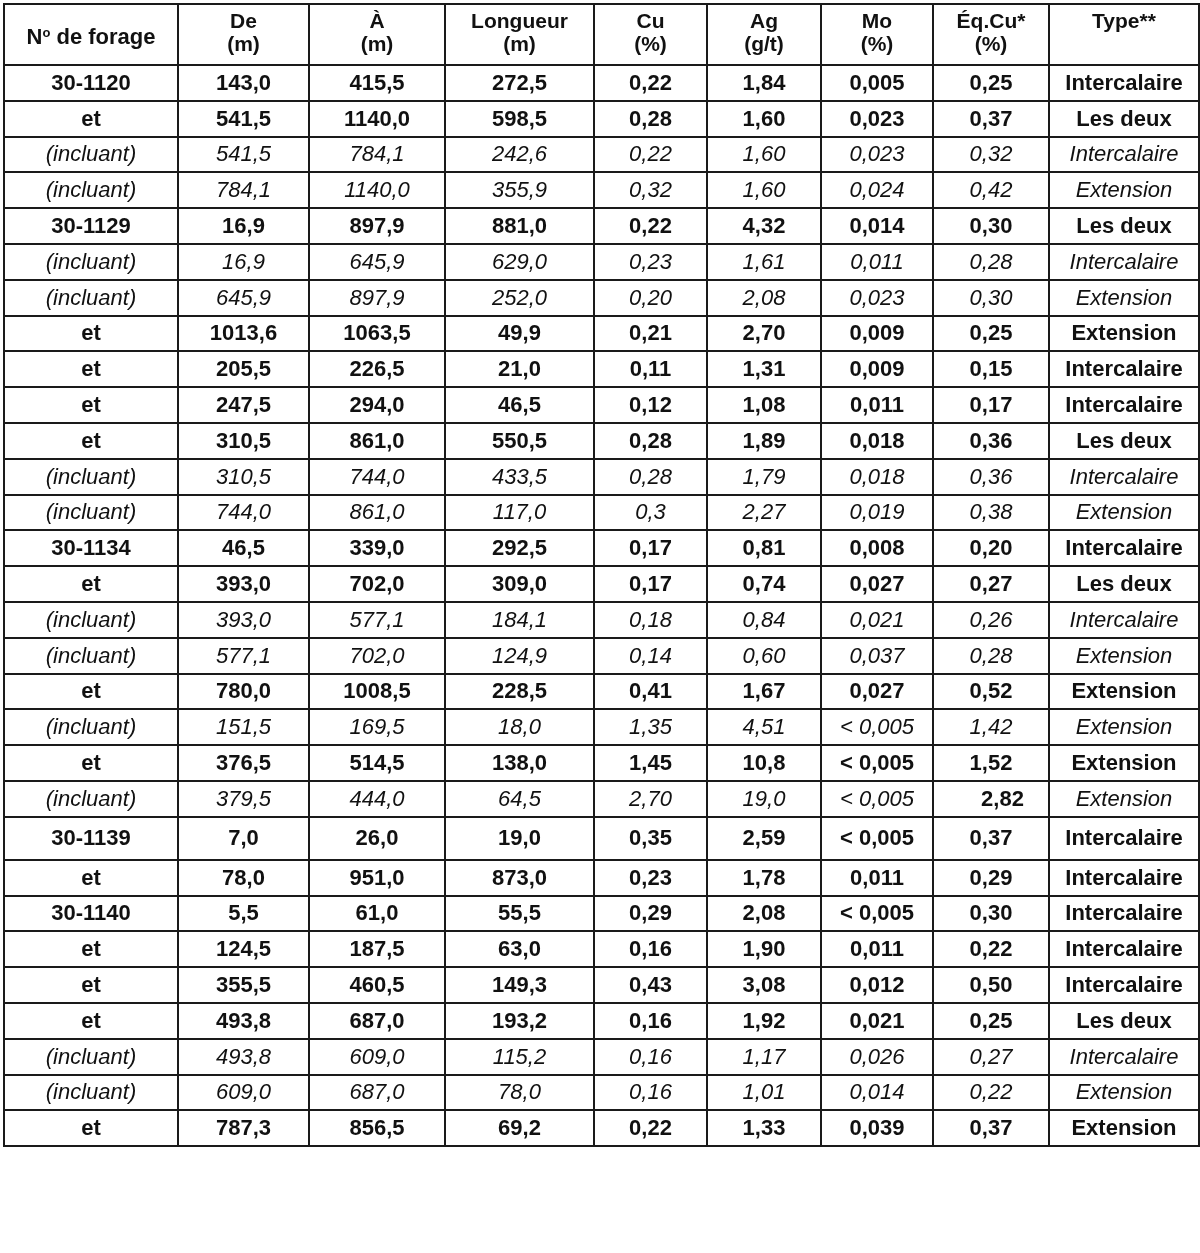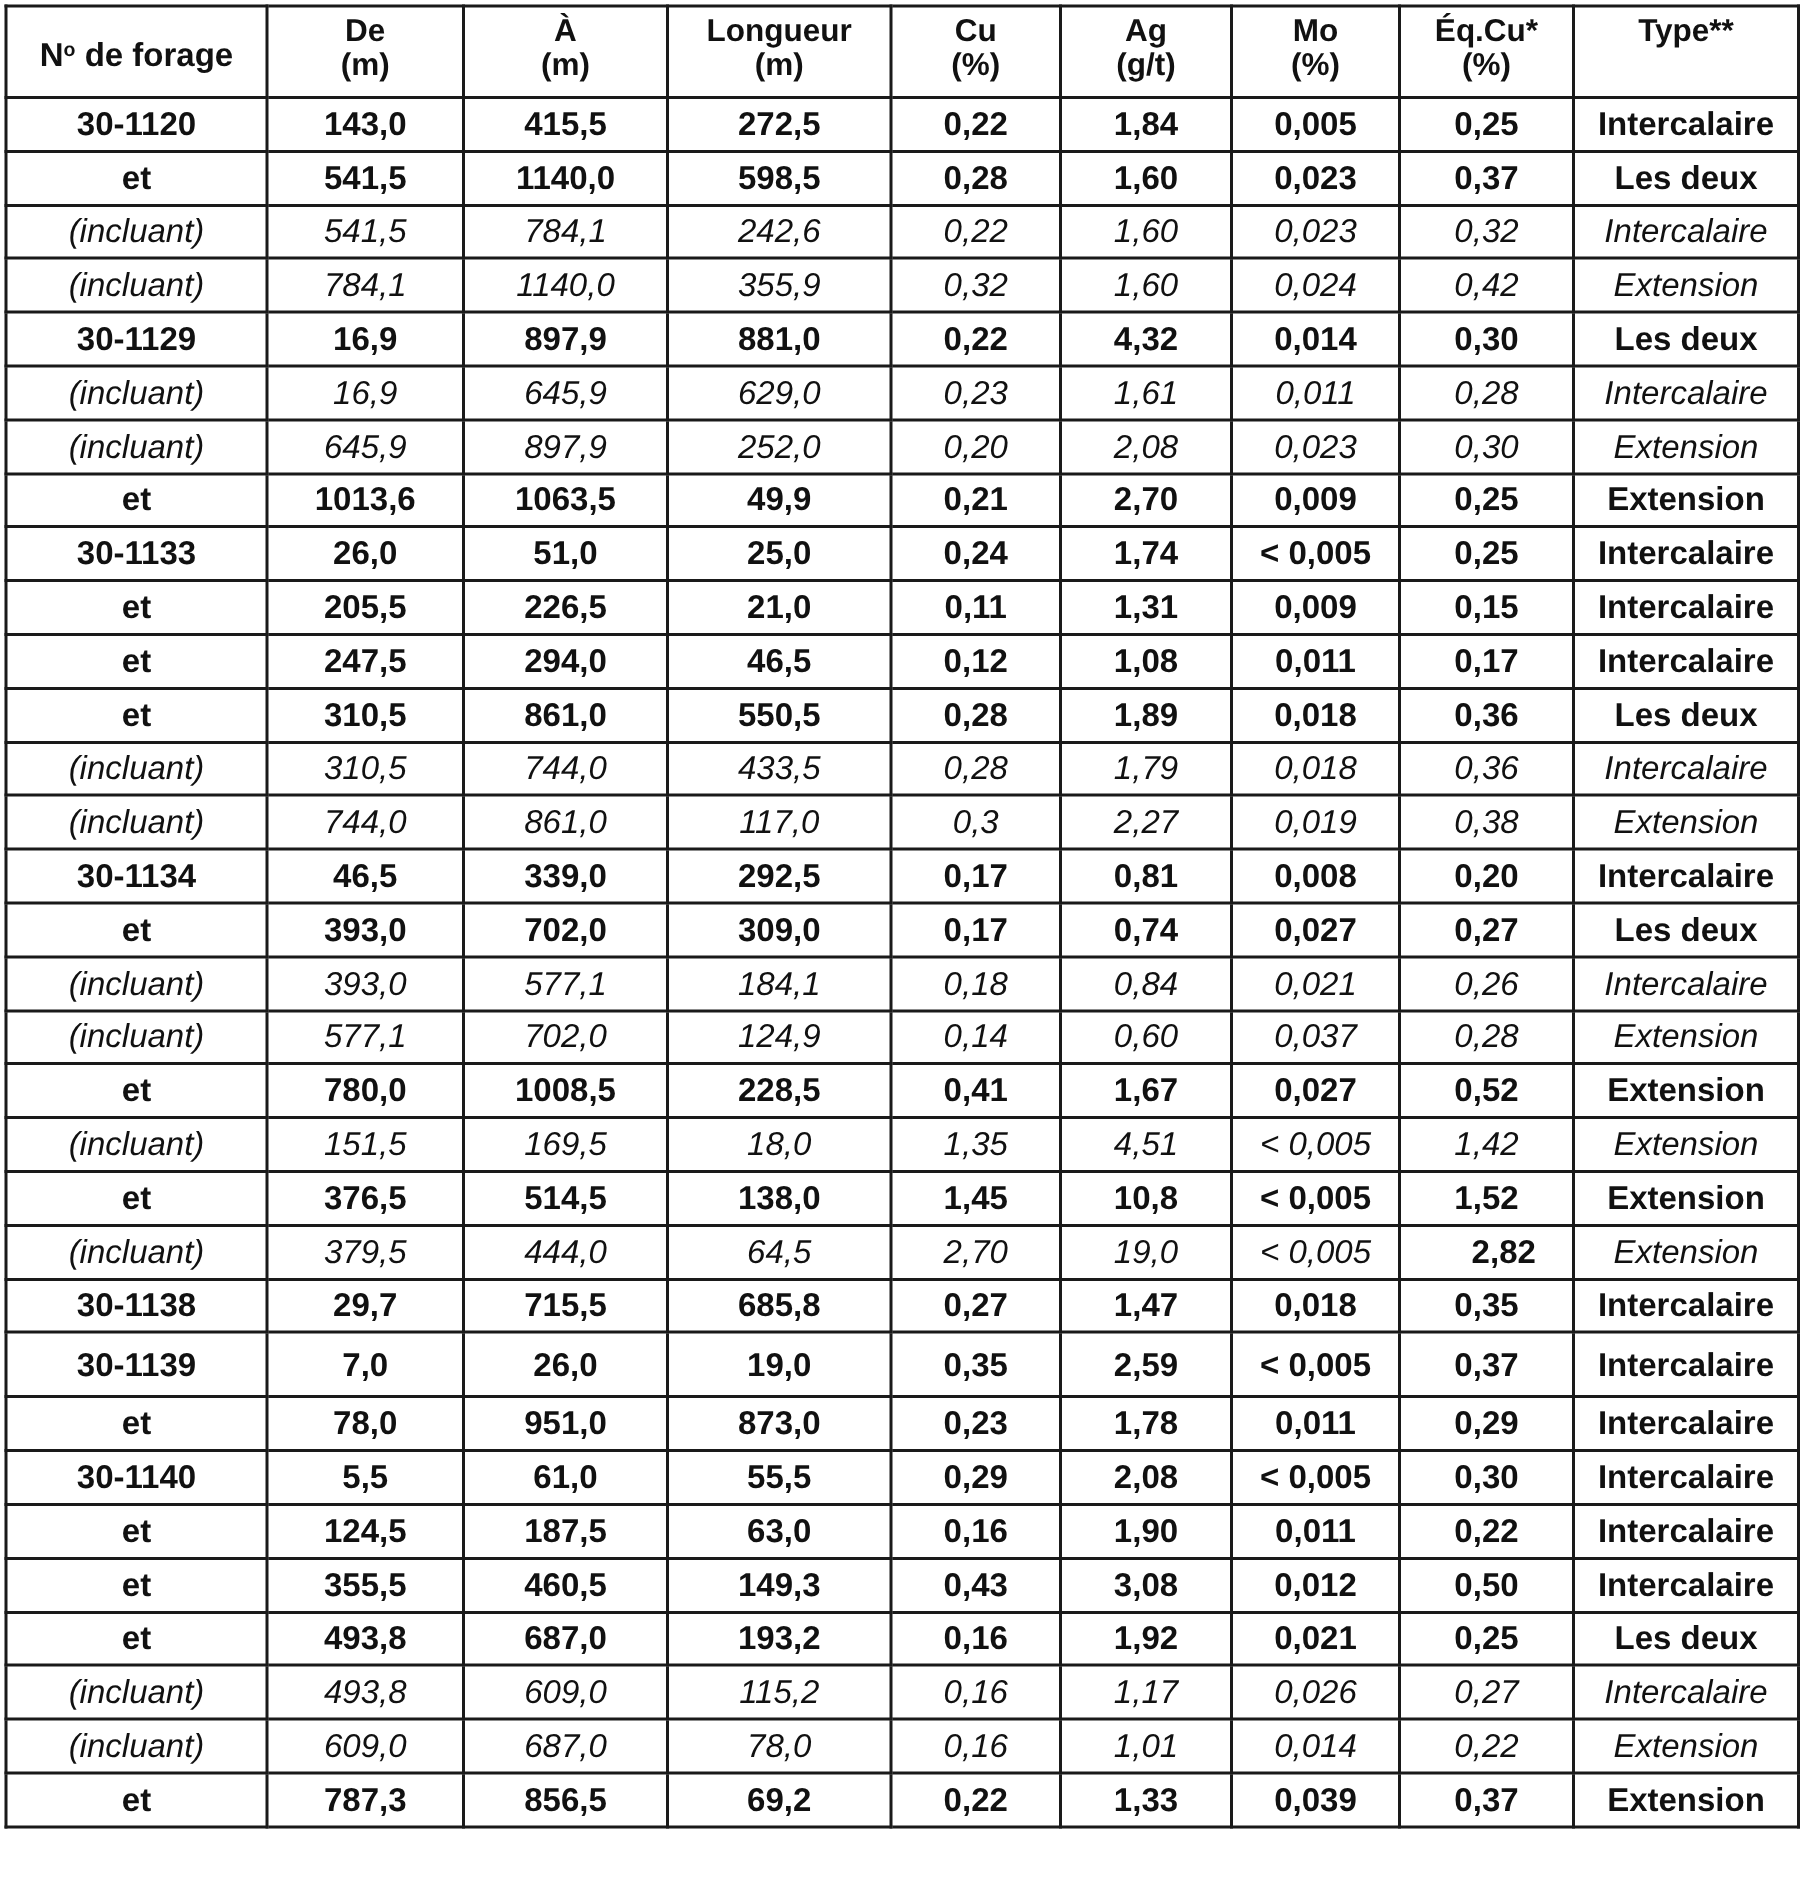--- a/index.html
+++ b/index.html
@@ -170,31 +170,20 @@
         <td>1013,6</td>
         <td>1063,5</td>
         <td>49,9</td>
         <td>0,21</td>
         <td>2,70</td>
         <td>0,009</td>
         <td>0,25</td>
         <td>Extension</td>
       </tr>
       <tr class="bold">
-        <td>30-1133</td>
-        <td>26,0</td>
-        <td>51,0</td>
-        <td>25,0</td>
-        <td>0,24</td>
-        <td>1,74</td>
-        <td>&lt; 0,005</td>
-        <td>0,25</td>
-        <td>Intercalaire</td>
-      </tr>
-      <tr class="bold">
         <td>et</td>
         <td>205,5</td>
         <td>226,5</td>
         <td>21,0</td>
         <td>0,11</td>
         <td>1,31</td>
         <td>0,009</td>
         <td>0,15</td>
         <td>Intercalaire</td>
       </tr>
@@ -322,31 +311,20 @@
       <tr class="sub">
         <td>(incluant)</td>
         <td>379,5</td>
         <td>444,0</td>
         <td>64,5</td>
         <td>2,70</td>
         <td>19,0</td>
         <td>&lt; 0,005</td>
         <td class="force-bold">2,82</td>
         <td>Extension</td>
-      </tr>
-      <tr class="bold">
-        <td>30-1138</td>
-        <td>29,7</td>
-        <td>715,5</td>
-        <td>685,8</td>
-        <td>0,27</td>
-        <td>1,47</td>
-        <td>0,018</td>
-        <td>0,35</td>
-        <td>Intercalaire</td>
       </tr>
       <tr class="bold tall">
         <td>30-1139</td>
         <td>7,0</td>
         <td>26,0</td>
         <td>19,0</td>
         <td>0,35</td>
         <td>2,59</td>
         <td>&lt; 0,005</td>
         <td>0,37</td>

